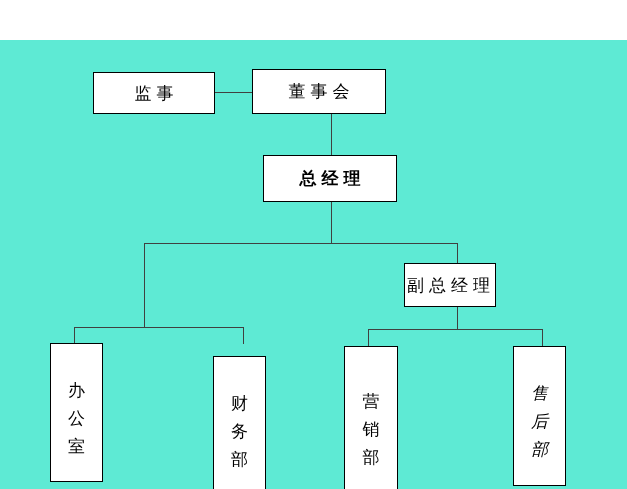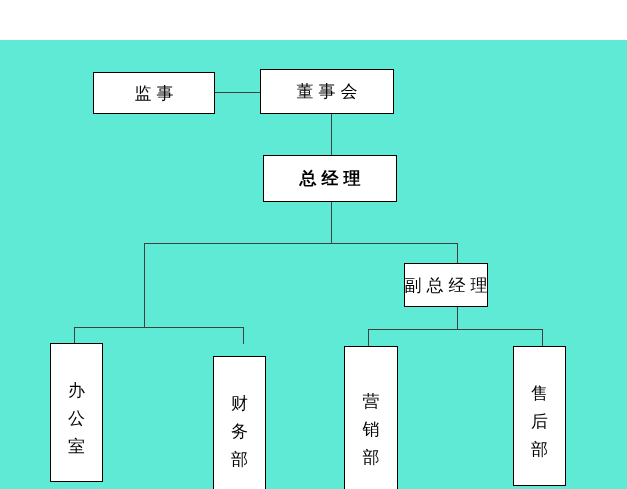--- a/index.html
+++ b/index.html
@@ -65,41 +65,41 @@
   <div class="line" style="left:457px; top:203px; width:1px; height:20px;"></div>
   <div class="line" style="left:457px; top:266px; width:1px; height:23px;"></div>
   <div class="line" style="left:368px; top:289px; width:175px; height:1px;"></div>
   <div class="line" style="left:368px; top:289px; width:1px; height:17px;"></div>
   <div class="line" style="left:542px; top:289px; width:1px; height:17px;"></div>
 
   <div class="box" style="left:93px; top:32px; width:122px; height:42px;">
     <span class="hlabel">监事</span>
   </div>
 
-  <div class="box" style="left:260px; top:29px; width:134px; height:45px;">
+  <div class="box" style="left:252px; top:29px; width:134px; height:45px;">
     <span class="hlabel">董事会</span>
   </div>
 
   <div class="box" style="left:263px; top:115px; width:134px; height:47px;font-weight:bold;">
     <span class="hlabel">总经理</span>
   </div>
 
-  <div class="box" style="left:404px; top:223px; width:84px; height:44px;">
+  <div class="box" style="left:404px; top:223px; width:92px; height:44px;justify-content:flex-end;">
     <span class="hlabel">副总经理</span>
   </div>
 
   <div class="box vbox" style="left:50px; top:303px; width:53px; height:139px;">
     <span class="vtext">办公室</span>
   </div>
 
   <div class="box vbox" style="left:213px; top:316px; width:53px; height:139px;">
     <span class="vtext">财务部</span>
   </div>
 
   <div class="box vbox" style="left:344px; top:306px; width:54px; height:155px;">
     <span class="vtext">营销部</span>
   </div>
 
-  <div class="box vbox" style="left:513px; top:306px; width:53px; height:140px;">
+  <div class="box vbox" style="left:513px; top:306px; width:53px; height:140px;font-style:italic;">
     <span class="vtext">售后部</span>
   </div>
 
 </div>
 
 </body></html>

